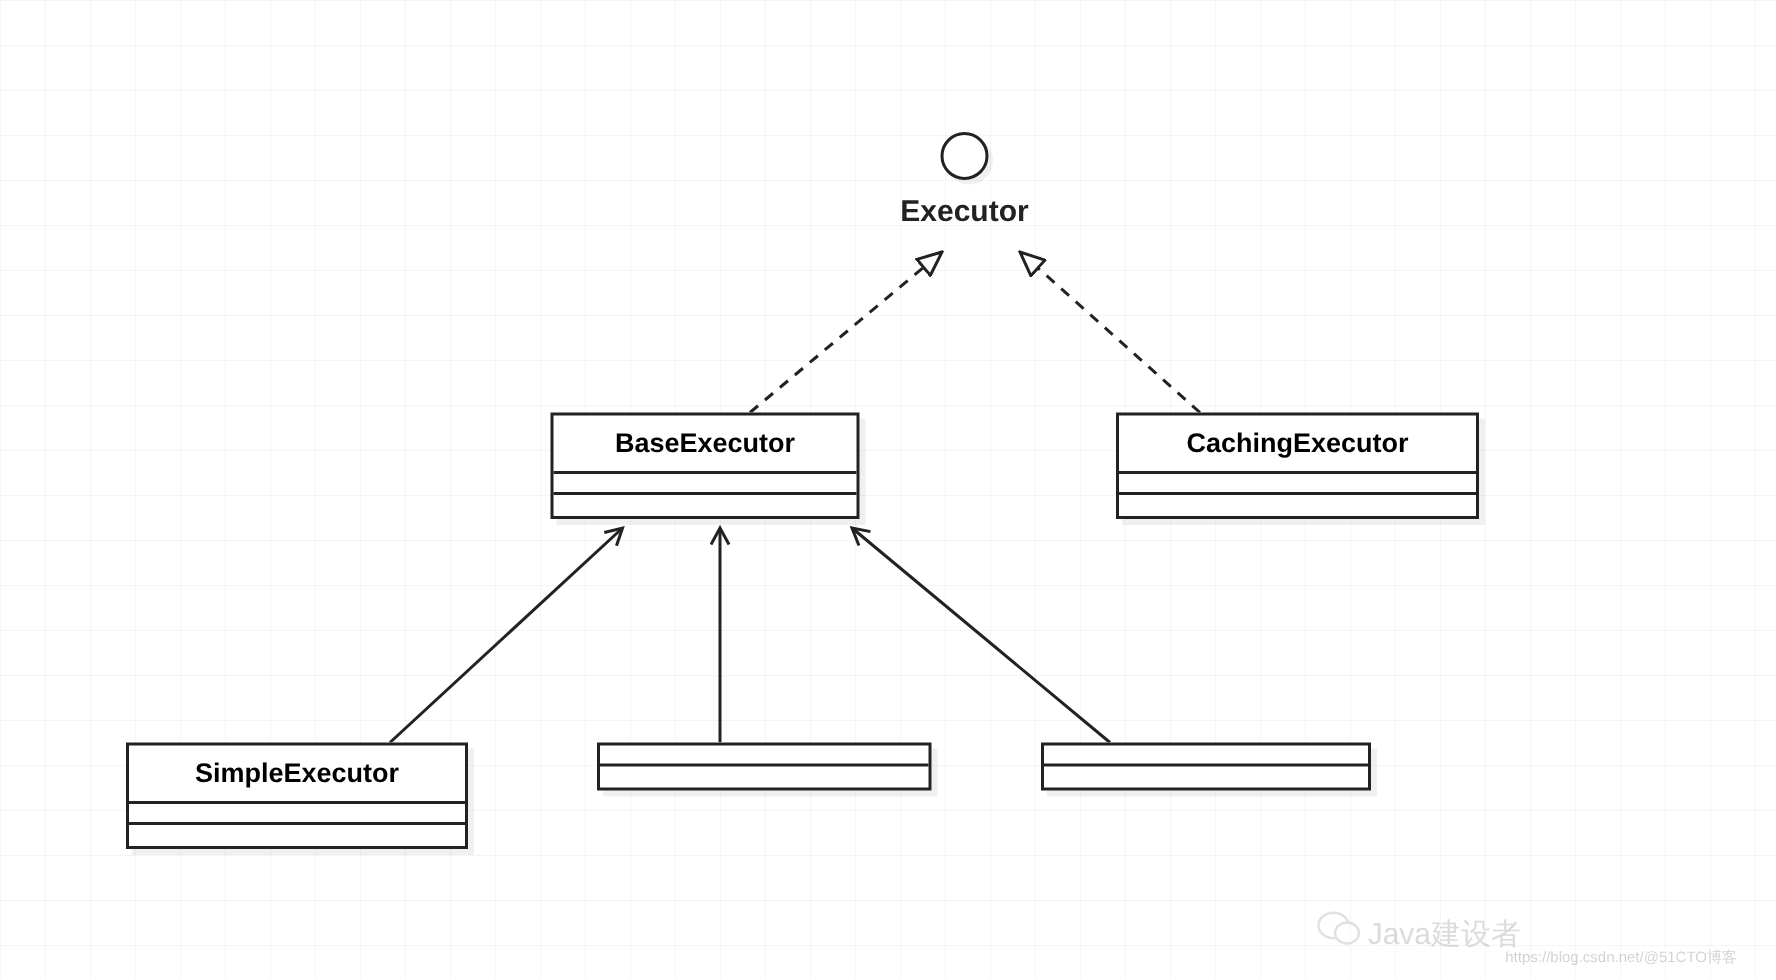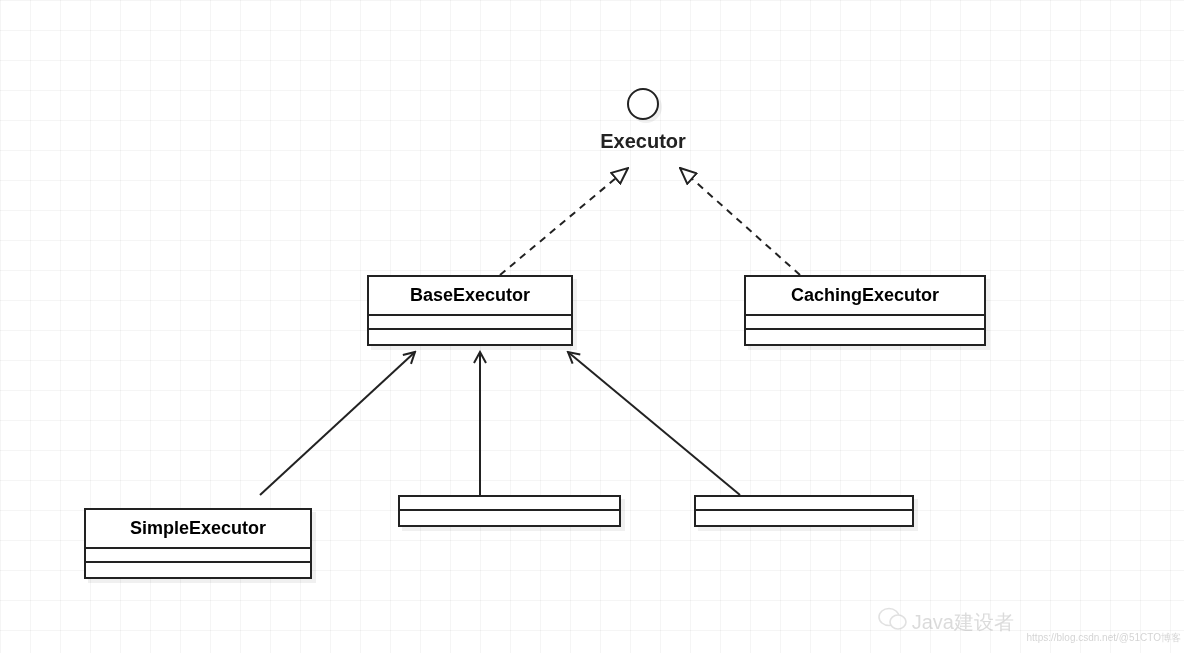--- a/index.html
+++ b/index.html
@@ -77,21 +77,21 @@
   .wm-logo .bubble {
     font-size: 26px;
     color: #999;
   }
   .wm-logo .txt {
     font-size: 20px;
     color: #999;
   }
   .wm-small {
     position: absolute;
-    right: 3px;
+    right: 26px;
     bottom: 8px;
     font-size: 10px;
     color: rgba(0,0,0,0.18);
   }
 </style>
 </head>
 <body>
 
 <div class="grid"></div>
 
@@ -124,21 +124,21 @@
   <div class="attrs"></div>
   <div class="ops"></div>
 </div>
 
 <div class="classbox" style="left:744px; top:275px; width:242px;">
   <div class="name">CachingExecutor</div>
   <div class="attrs"></div>
   <div class="ops"></div>
 </div>
 
-<div class="classbox" style="left:84px; top:495px; width:228px;margin-top:13px;">
+<div class="classbox" style="left:84px; top:495px; width:228px;">
   <div class="name">SimpleExecutor</div>
   <div class="attrs"></div>
   <div class="ops"></div>
 </div>
 
 <div class="classbox" style="left:398px; top:495px; width:223px;">
   <div class="attrs"></div>
   <div class="ops"></div>
 </div>
 

